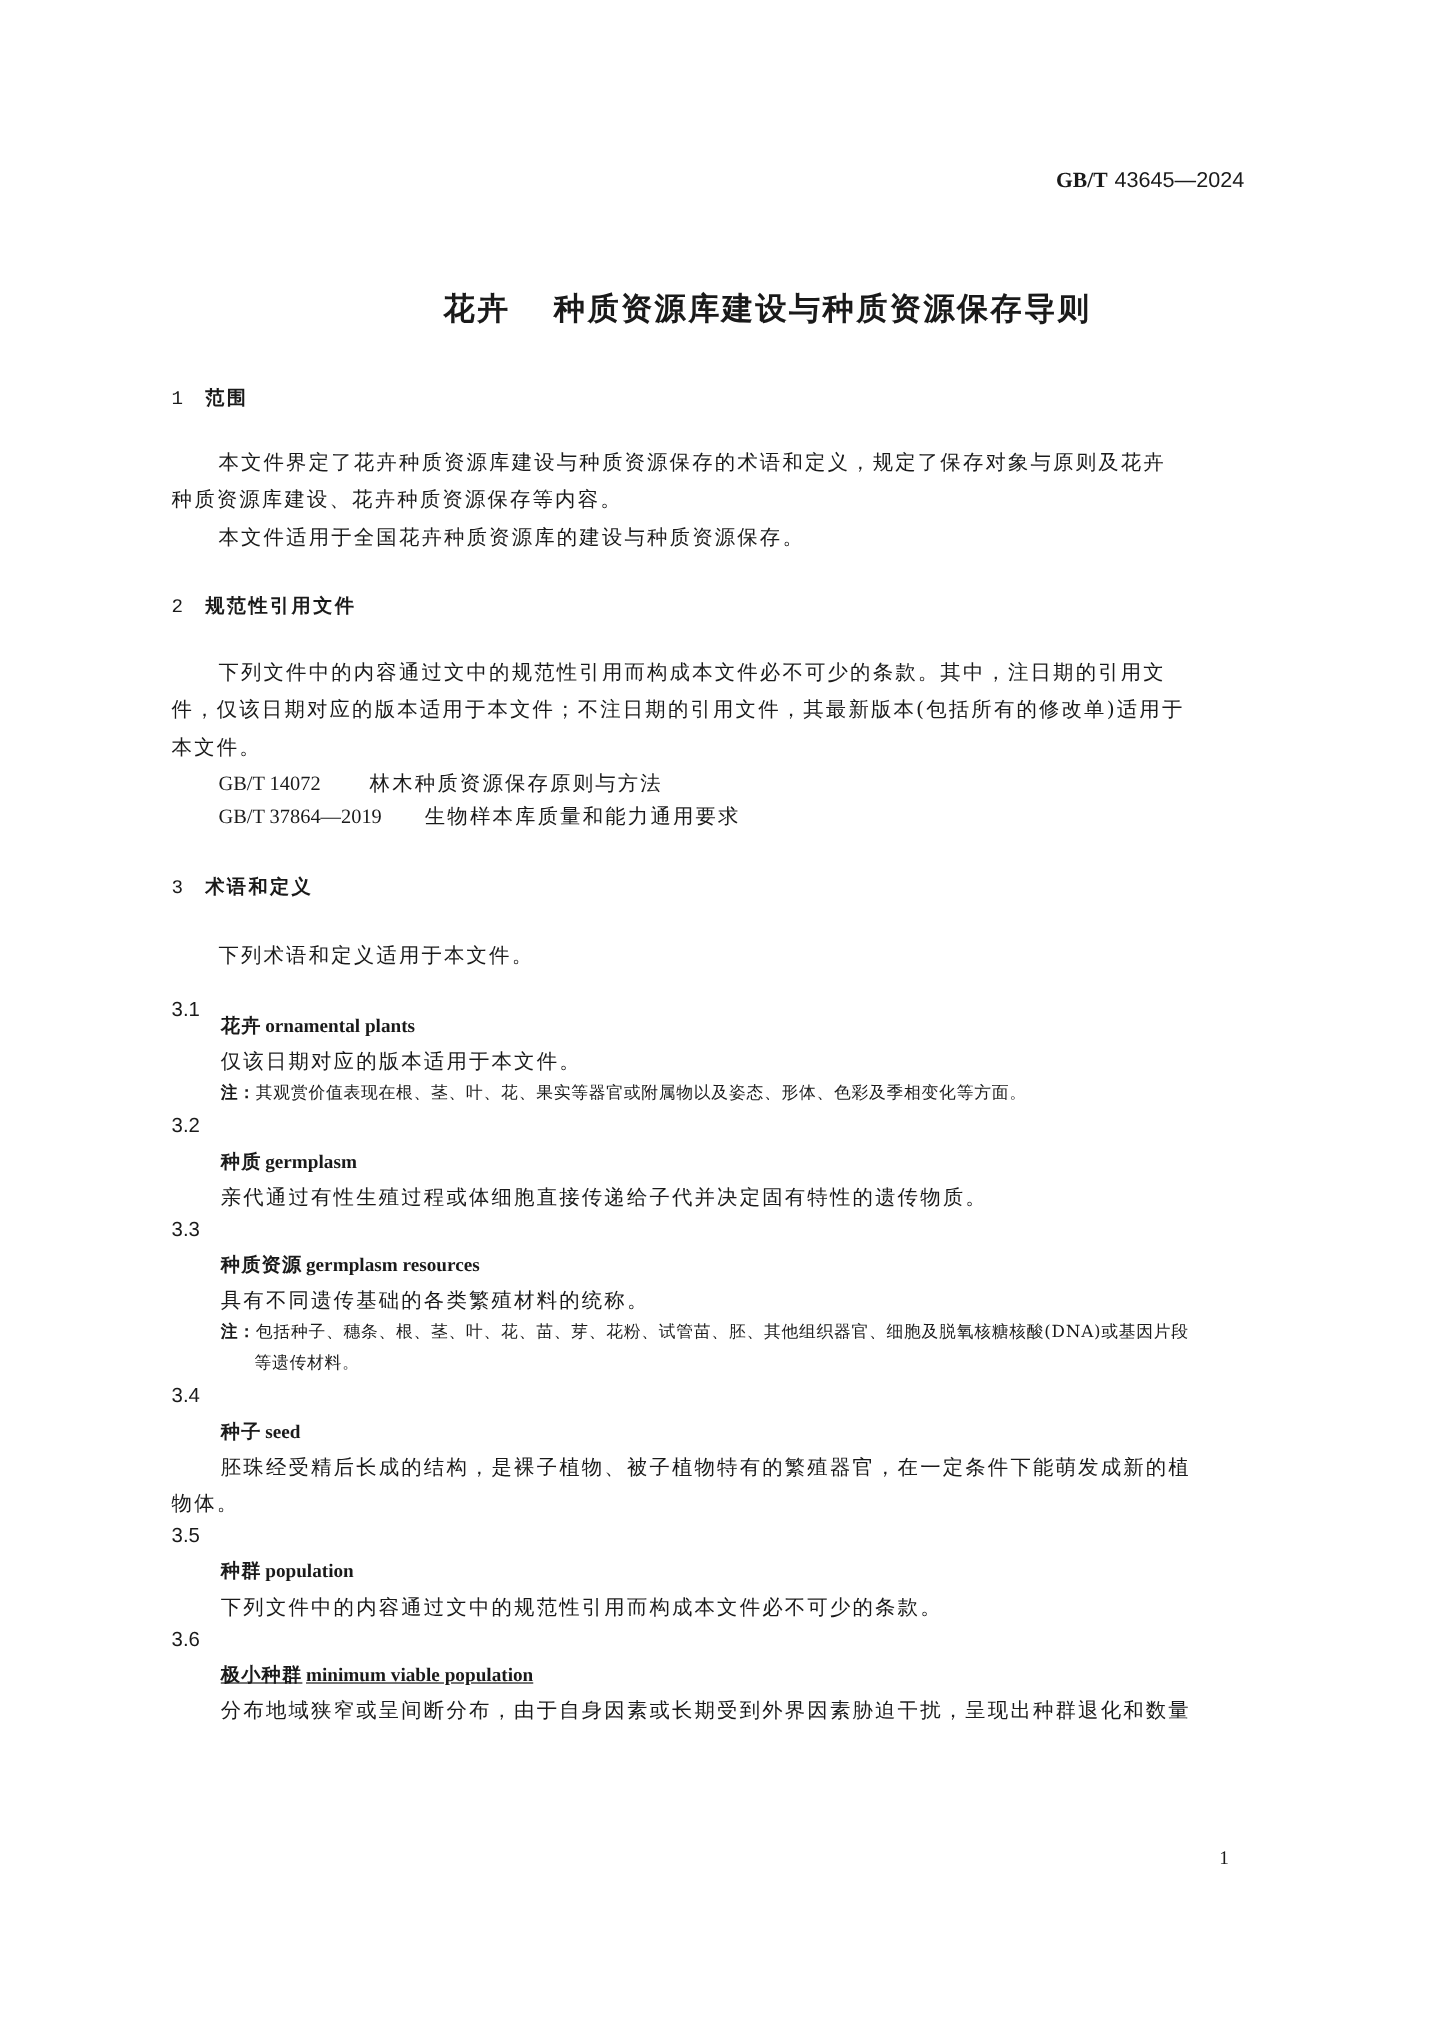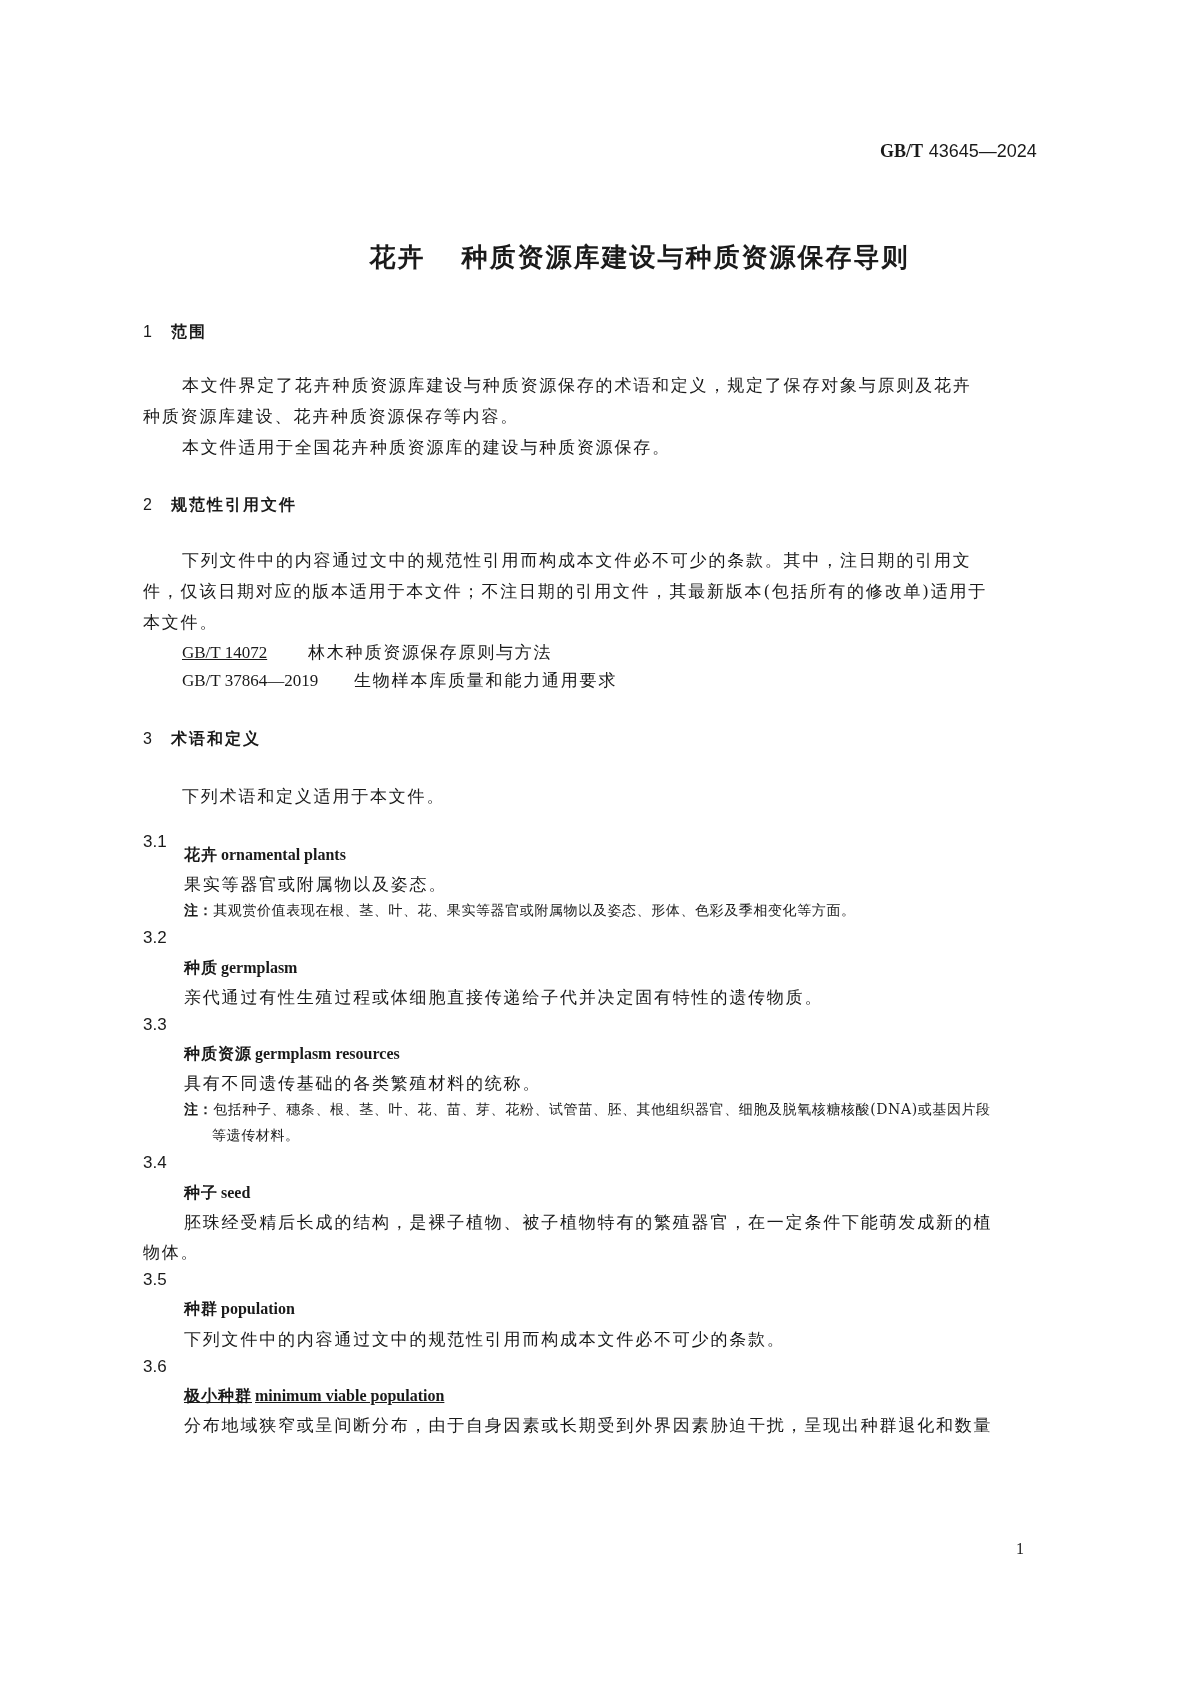--- a/index.html
+++ b/index.html
@@ -5,21 +5,21 @@
   html, body { margin: 0; padding: 0; background: #ffffff; }
   body { width: 1191px; height: 1685px; position: relative; overflow: hidden;
          font-family: "DejaVu Serif", "Liberation Serif", serif; color: #1a1a1a; }
   .abs { position: absolute; white-space: nowrap; }
   .std-no { left: 880px; top: 140px; font-size: 18px; }
   .std-no .gb { font-family: "Liberation Serif", serif; font-weight: bold; }
   .std-no .num { font-family: "Liberation Sans", sans-serif; text-align: center; }
   .title { left: 0; width: 1191px; top: 240px; text-align: center; font-size: 26px;
            font-family: "DejaVu Sans", sans-serif; font-weight: bold; letter-spacing: 2px; margin-left: 44px; }
   .title .gap { display: inline-block; width: 36px; }
-  .h1 { left: 143px; font-size: 16px; font-family: Liberation Sans, sans-serif; font-weight: bold; letter-spacing: 2px; }
+  .h1 { left: 143px; font-size: 16px; font-family: Liberation Mono, monospace; font-weight: bold; letter-spacing: 2px; }
   .h1 .n { display: inline-block; width: 28px; font-weight: normal; }
   .p { font-size: 17px; letter-spacing: 1.8px; font-family: "DejaVu Serif", serif; }
   .indent { left: 182px; }
   .flush { left: 143px; }
   .clause { left: 143px; font-size: 17px; font-family: "Liberation Sans", sans-serif; }
   .term { left: 184px; font-size: 16px; font-weight: bold; }
   .term .zh { font-family: "DejaVu Sans", sans-serif; letter-spacing: 1px; }
   .term .en { font-family: "Liberation Serif", serif; margin-left: 3px; }
   .note { font-size: 14px; letter-spacing: 0.6px; font-family: "DejaVu Serif", serif; }
   .note .lbl { font-weight: bold; font-family: "DejaVu Sans", sans-serif; }
@@ -47,36 +47,36 @@
 <div class="abs p flush" style="top:405px;">种质资源库建设、花卉种质资源保存等内容。</div>
 <div class="abs p indent" style="top:436px;">本文件适用于全国花卉种质资源库的建设与种质资源保存。</div>
 
 <div class="abs h1" style="top:495px;">
   <span class="n">2</span><span>规范性引用文件</span>
 </div>
 <div class="abs p indent" style="top:549px;">下列文件中的内容通过文中的规范性引用而构成本文件必不可少的条款。其中，注日期的引用文</div>
 <div class="abs p flush" style="top:580px;">件，仅该日期对应的版本适用于本文件；不注日期的引用文件，其最新版本(包括所有的修改单)适用于</div>
 <div class="abs p flush" style="top:611px;">本文件。</div>
 <div class="abs ref" style="top:641px;">
-  <span class="code" style="width:126px;text-decoration:underline;">GB/T 14072</span><span class="name">林木种质资源保存原则与方法</span>
+  <span class="code" style="width:126px;">GB/T 14072</span><span class="name">林木种质资源保存原则与方法</span>
 </div>
 <div class="abs ref" style="top:669px;">
   <span class="code" style="width:172px;">GB/T 37864—2019</span><span class="name">生物样本库质量和能力通用要求</span>
 </div>
 
 <div class="abs h1" style="top:729px;">
   <span class="n">3</span><span>术语和定义</span>
 </div>
 <div class="abs p indent" style="top:785px;">下列术语和定义适用于本文件。</div>
 
 <div class="abs clause" style="top:832px;">3.1</div>
 <div class="abs term" style="top:845px;">
   <span class="zh">花卉</span><span class="en">ornamental plants</span>
 </div>
-<div class="abs p" style="left:184px; top:873px;">果实等器官或附属物以及姿态。</div>
+<div class="abs p" style="left:184px; top:873px;">仅该日期对应的版本适用于本文件。</div>
 <div class="abs note" style="left:184px; top:902px;">
   <span class="lbl">注：</span><span>其观赏价值表现在根、茎、叶、花、果实等器官或附属物以及姿态、形体、色彩及季相变化等方面。</span>
 </div>
 
 <div class="abs clause" style="top:928px;">3.2</div>
 <div class="abs term" style="top:958px;">
   <span class="zh">种质</span><span class="en">germplasm</span>
 </div>
 <div class="abs p" style="left:184px; top:986px;">亲代通过有性生殖过程或体细胞直接传递给子代并决定固有特性的遗传物质。</div>
 

